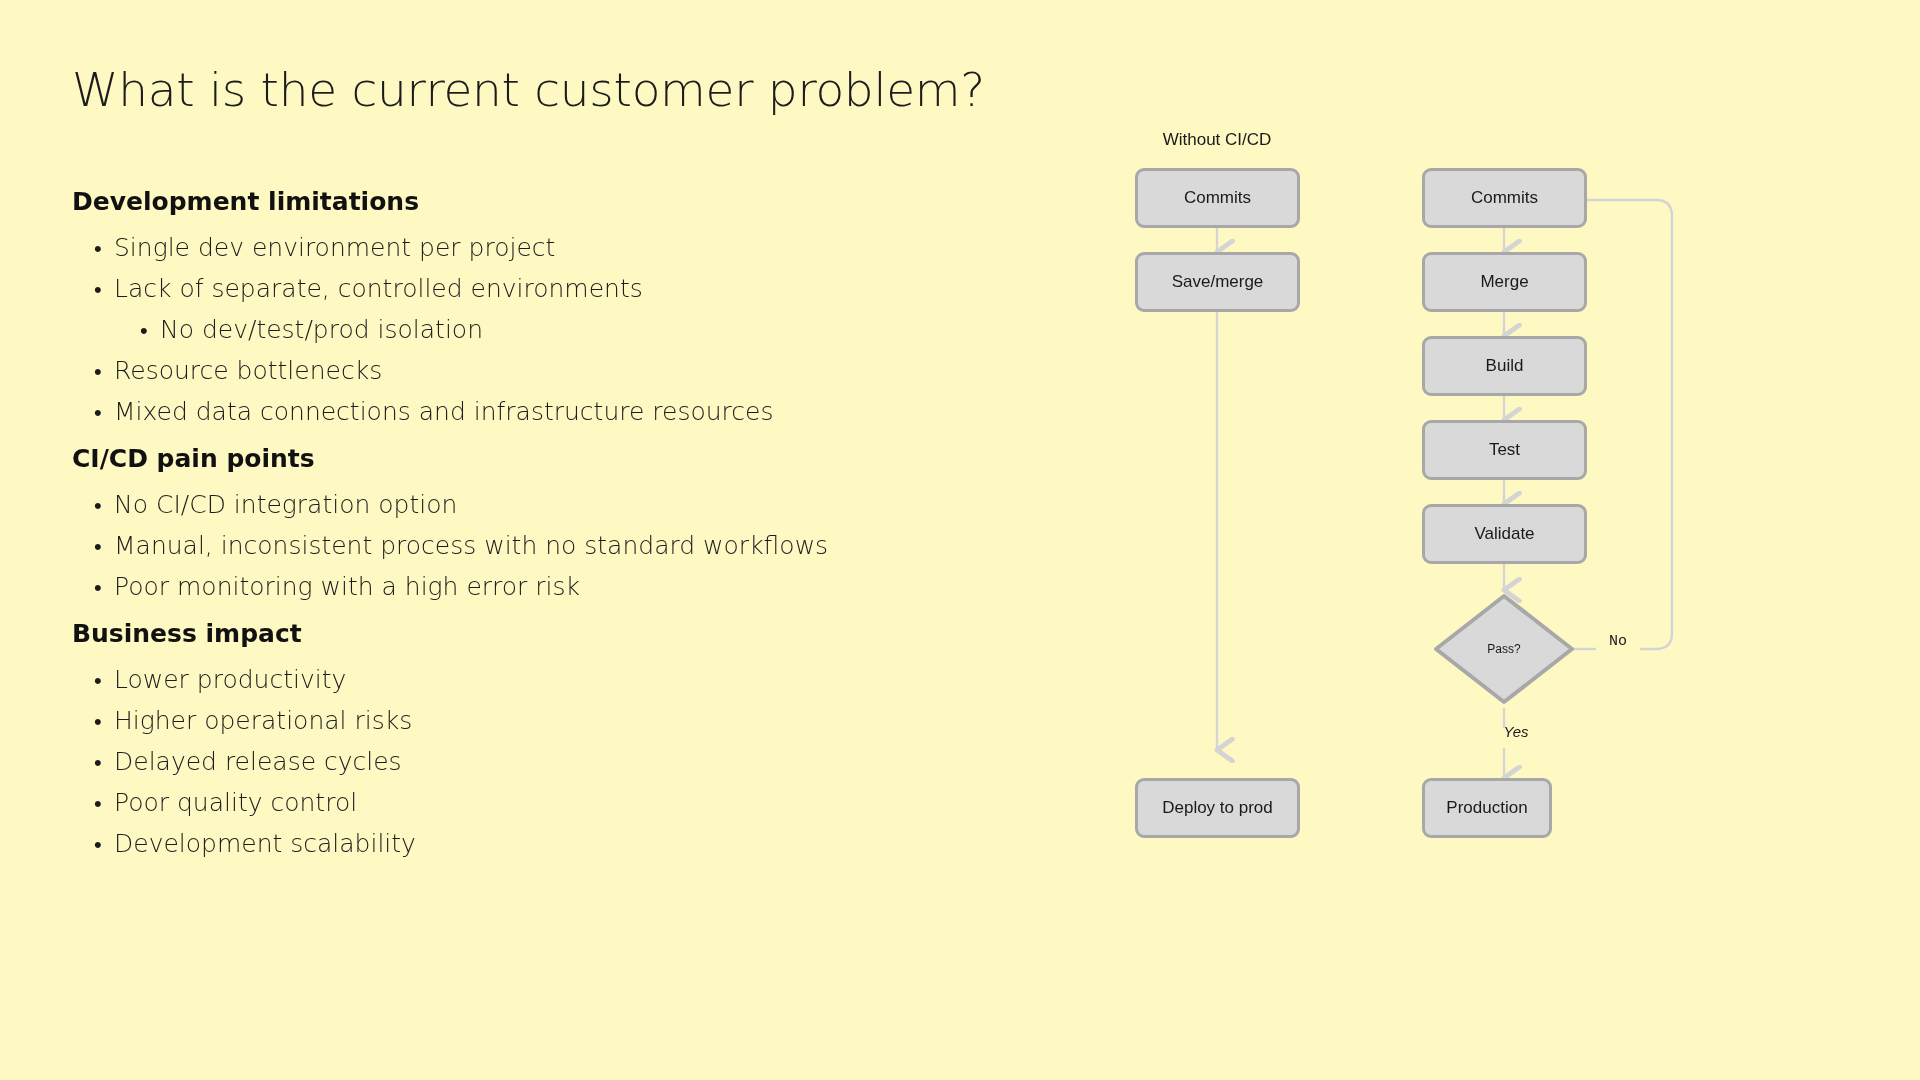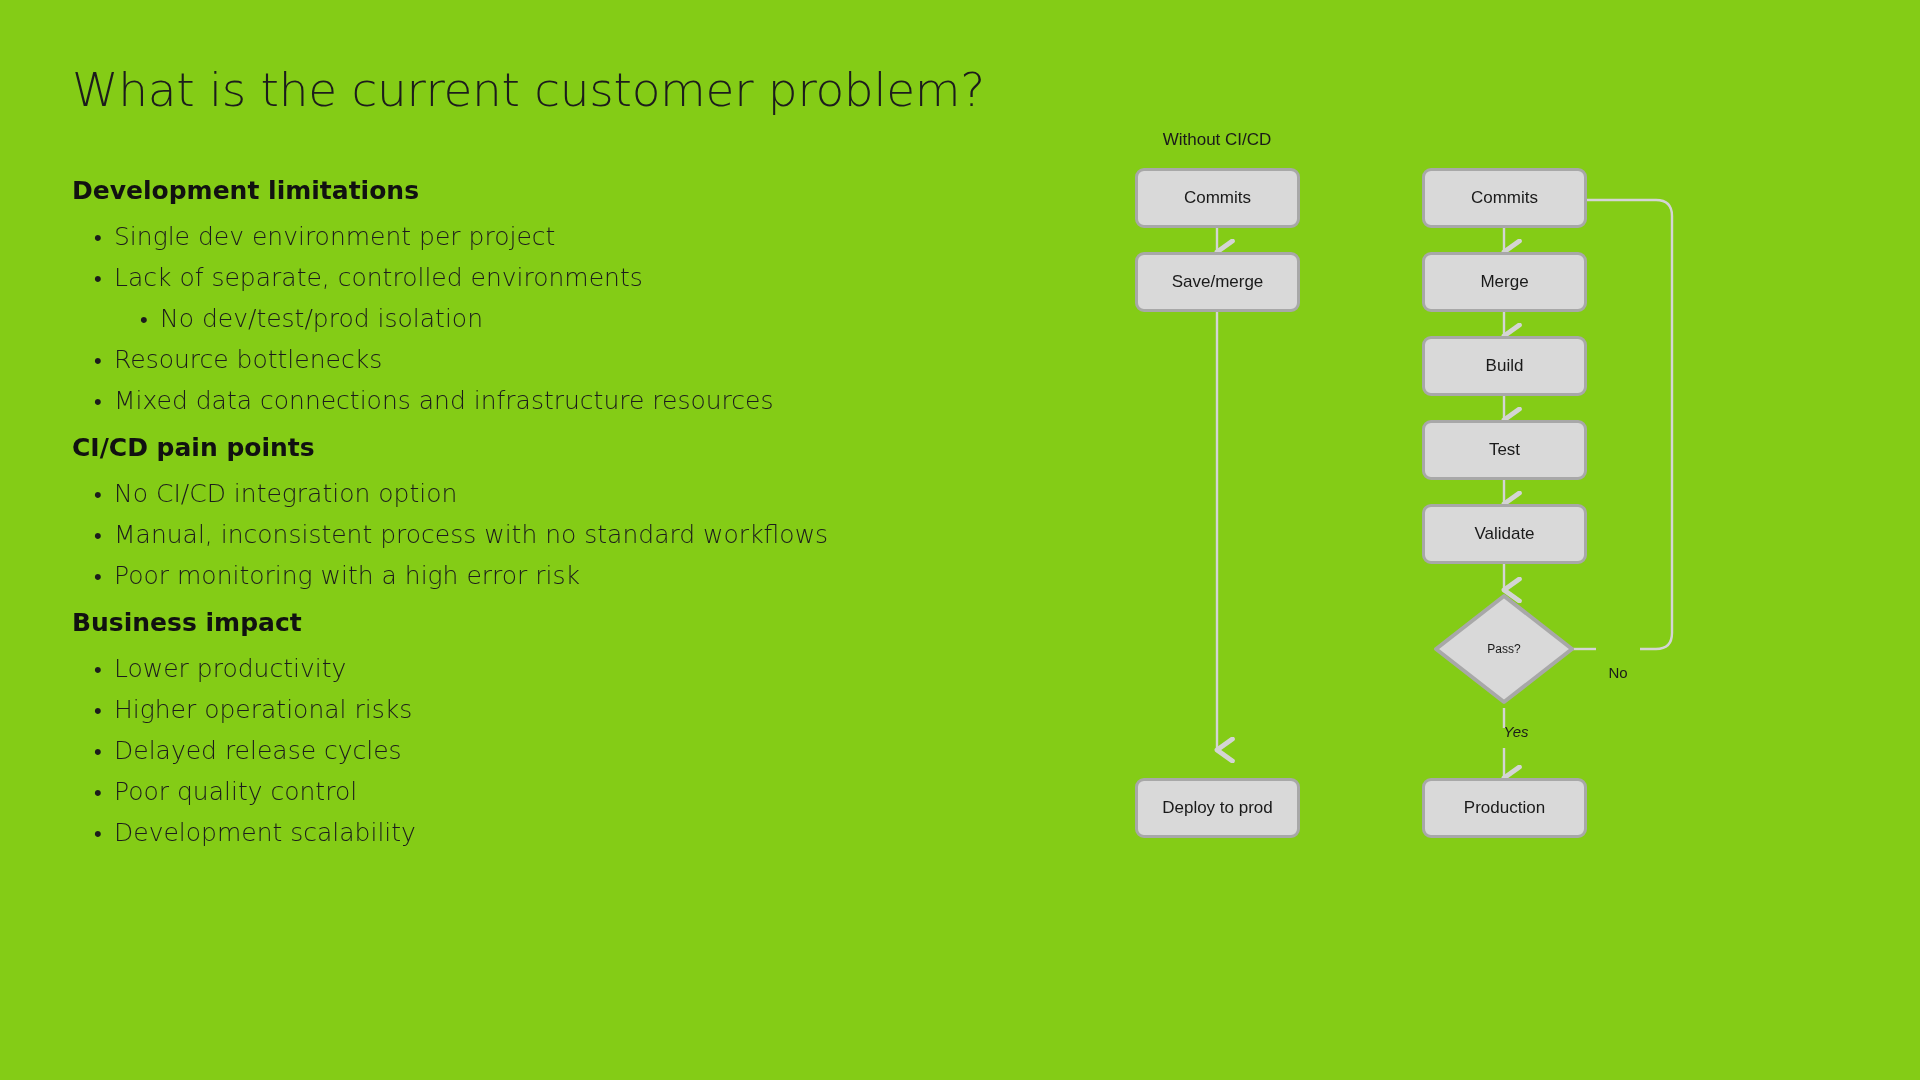--- a/index.html
+++ b/index.html
@@ -7,21 +7,21 @@
     width: 1920px;
     height: 1080px;
     background: #ffffff;
     font-family: "Liberation Sans", sans-serif;
     overflow: hidden;
   }
   #slide {
     position: relative;
     width: 1920px;
     height: 1080px;
-    background: #84cc16;
+    background: #fef9c3;
   }
 
   
   #slide-title {
     position: absolute;
     left: 72px;
     top: 62px;
     font-family: "DejaVu Sans", sans-serif;
     font-size: 47px;
     font-weight: 300;
@@ -40,21 +40,21 @@
   .section { margin-bottom: 4px; }
   .section-heading {
     font-family: "DejaVu Sans", sans-serif;
     font-size: 25px;
     font-weight: 700;
     color: #111111;
     line-height: 1.0;
     margin-top: 14px;
     margin-bottom: 13px;
   }
-  .section:first-child .section-heading { margin-top: 0; }
+  .section:first-child .section-heading { margin-top: 11px; }
   .bullet-list { list-style: none; }
   .bullet-item {
     display: flex;
     align-items: baseline;
     font-family: "DejaVu Sans", sans-serif;
     font-size: 25px;
     font-weight: 300;
     color: #1c1c1c;
     line-height: 1.0;
     padding: 8px 0 8px 0;
@@ -254,19 +254,19 @@
     <div class="flow-node" style="left:322px; top:364px; width:165px; height:60px;">Validate</div>
     <div class="flow-node" style="left:322px; top:280px; width:165px; height:60px;">Test</div>
 
     <div class="flow-decision" style="left:330px; top:450px; width:148px; height:118px;">
       <svg class="diamond-shape" viewBox="0 0 148 118" xmlns="http://www.w3.org/2000/svg">
         <path d="M 74 6 L 142 59 L 74 112 L 6 59 Z" fill="#d9d9d9" stroke="#a8a8a8" stroke-width="4" stroke-linejoin="round"></path>
       </svg>
       <span class="diamond-label">Pass?</span>
     </div>
 
-    <div class="flow-node" style="left:322px; top:638px; width:165px; height:60px;">Production</div>
-
-    <div class="edge-label" style="left:518px; top:524px;">No</div>
+    <div class="flow-node" style="left:322px; top:638px; width:130px; height:60px;">Production</div>
+
+    <div class="edge-label" style="left:518px; top:493px;font-family:Liberation Mono, monospace;">No</div>
     <div class="edge-label" style="left:416px; top:583px;font-style:italic;">Yes</div>
   </div>
 
 </div>
 
 </body></html>

